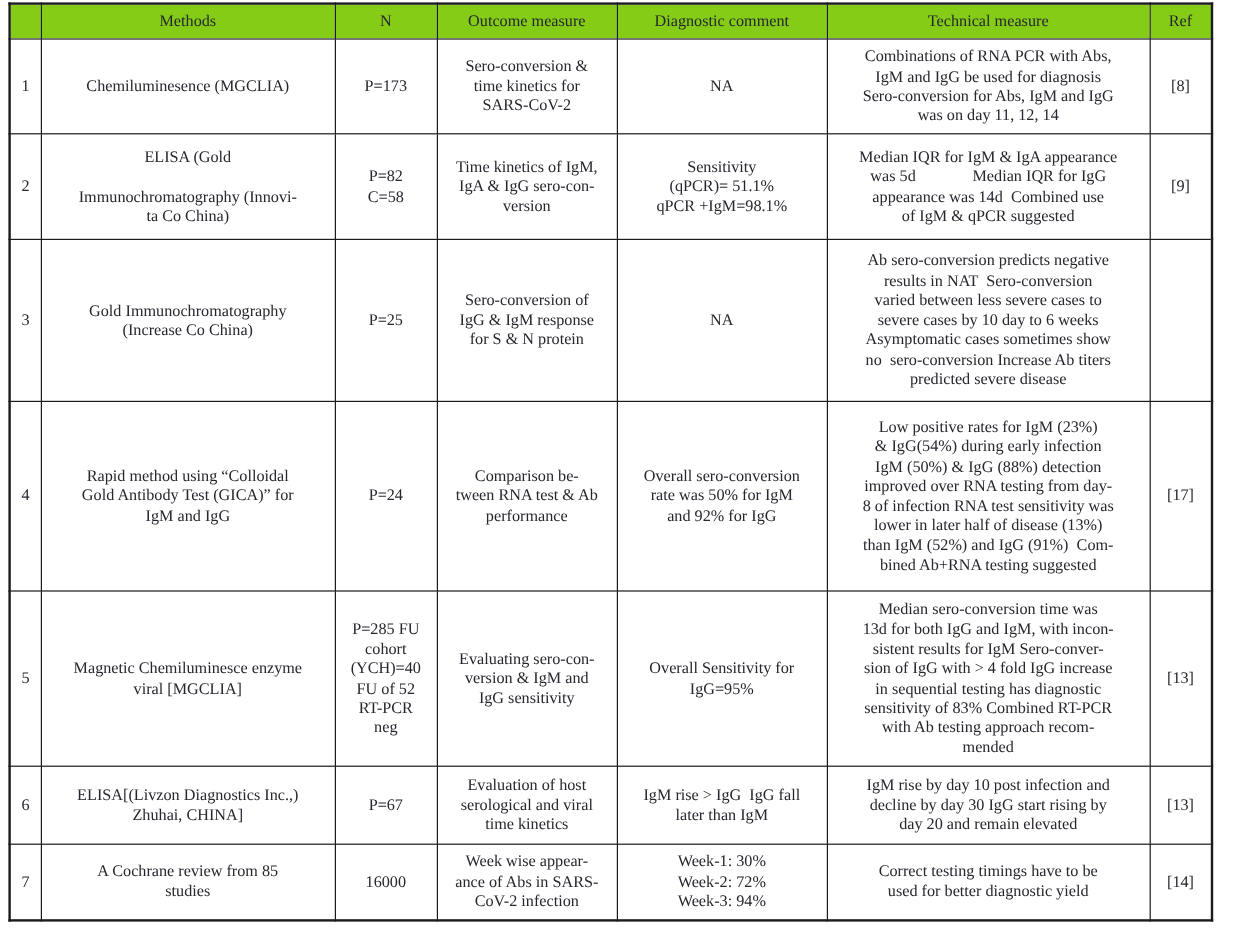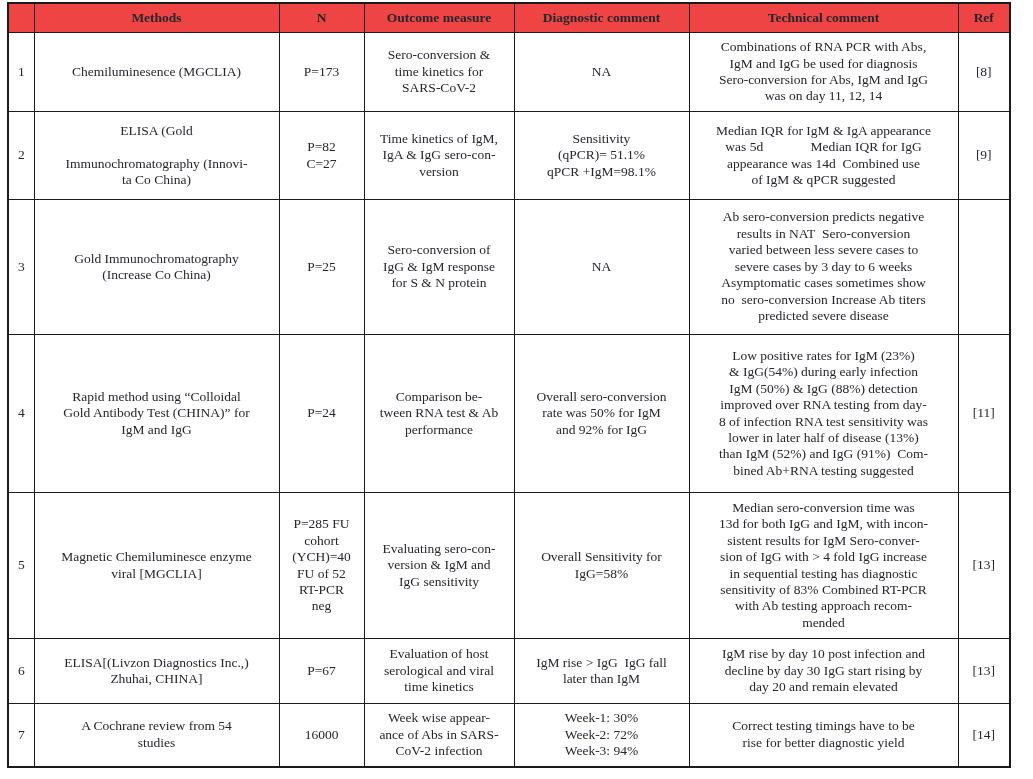--- a/index.html
+++ b/index.html
@@ -23,22 +23,22 @@
     color: #26262e;
     text-align: center;
     vertical-align: middle;
     white-space: pre-wrap;
     font-size: 13.5px;
     line-height: 1.22;
     padding: 2px 5px;
     overflow: hidden;
   }
   .review-table thead th {
-    background: #ef4444;
-    font-weight: bold;
+    background: #84cc16;
+    font-weight: normal;
     font-size: 13.5px;
     height: 24px;
   }
 </style>
 </head>
 <body>
 
 <table class="review-table">
   <colgroup>
     <col style="width:26px">
@@ -49,21 +49,21 @@
     <col style="width:269px">
     <col style="width:52px">
   </colgroup>
   <thead>
     <tr style="height:27px">
       <th></th>
       <th>Methods</th>
       <th>N</th>
       <th>Outcome measure</th>
       <th>Diagnostic comment</th>
-      <th>Technical comment</th>
+      <th>Technical measure</th>
       <th>Ref</th>
     </tr>
   </thead>
   <tbody>
     <tr style="height:79px">
       <td>1</td>
       <td>Chemiluminesence (MGCLIA)</td>
       <td>P=173</td>
       <td>Sero-conversion &amp;
 time kinetics for
@@ -75,21 +75,21 @@
 was on day 11, 12, 14</td>
       <td>[8]</td>
     </tr>
     <tr style="height:88px">
       <td>2</td>
       <td>ELISA (Gold
 
 Immunochromatography (Innovi-
 ta Co China)</td>
       <td>P=82
-C=27</td>
+C=58</td>
       <td>Time kinetics of IgM,
 IgA &amp; IgG sero-con-
 version</td>
       <td>Sensitivity
 (qPCR)= 51.1%
 qPCR +IgM=98.1%</td>
       <td>Median IQR for IgM &amp; IgA appearance
 was 5d              Median IQR for IgG
 appearance was 14d  Combined use
 of IgM &amp; qPCR suggested</td>
@@ -100,63 +100,63 @@
       <td>Gold Immunochromatography
 (Increase Co China)</td>
       <td>P=25</td>
       <td>Sero-conversion of
 IgG &amp; IgM response
 for S &amp; N protein</td>
       <td>NA</td>
       <td>Ab sero-conversion predicts negative
 results in NAT  Sero-conversion
 varied between less severe cases to
-severe cases by 3 day to 6 weeks
+severe cases by 10 day to 6 weeks
 Asymptomatic cases sometimes show
 no  sero-conversion Increase Ab titers
 predicted severe disease</td>
       <td></td>
     </tr>
     <tr style="height:158px">
       <td>4</td>
       <td>Rapid method using “Colloidal
-Gold Antibody Test (CHINA)” for
+Gold Antibody Test (GICA)” for
 IgM and IgG</td>
       <td>P=24</td>
       <td>Comparison be-
 tween RNA test &amp; Ab
 performance</td>
       <td>Overall sero-conversion
 rate was 50% for IgM
 and 92% for IgG</td>
       <td>Low positive rates for IgM (23%)
 &amp; IgG(54%) during early infection
 IgM (50%) &amp; IgG (88%) detection
 improved over RNA testing from day-
 8 of infection RNA test sensitivity was
 lower in later half of disease (13%)
 than IgM (52%) and IgG (91%)  Com-
 bined Ab+RNA testing suggested</td>
-      <td>[11]</td>
+      <td>[17]</td>
     </tr>
     <tr style="height:146px">
       <td>5</td>
       <td>Magnetic Chemiluminesce enzyme
 viral [MGCLIA]</td>
       <td>P=285 FU
 cohort
 (YCH)=40
 FU of 52
 RT-PCR
 neg</td>
       <td>Evaluating sero-con-
 version &amp; IgM and
 IgG sensitivity</td>
       <td>Overall Sensitivity for
-IgG=58%</td>
+IgG=95%</td>
       <td>Median sero-conversion time was
 13d for both IgG and IgM, with incon-
 sistent results for IgM Sero-conver-
 sion of IgG with &gt; 4 fold IgG increase
 in sequential testing has diagnostic
 sensitivity of 83% Combined RT-PCR
 with Ab testing approach recom-
 mended</td>
       <td>[13]</td>
     </tr>
@@ -170,27 +170,27 @@
 time kinetics</td>
       <td>IgM rise &gt; IgG  IgG fall
 later than IgM</td>
       <td>IgM rise by day 10 post infection and
 decline by day 30 IgG start rising by
 day 20 and remain elevated</td>
       <td>[13]</td>
     </tr>
     <tr style="height:63px">
       <td>7</td>
-      <td>A Cochrane review from 54
+      <td>A Cochrane review from 85
 studies</td>
       <td>16000</td>
       <td>Week wise appear-
 ance of Abs in SARS-
 CoV-2 infection</td>
       <td>Week-1: 30%
 Week-2: 72%
 Week-3: 94%</td>
       <td>Correct testing timings have to be
-rise for better diagnostic yield</td>
+used for better diagnostic yield</td>
       <td>[14]</td>
     </tr>
   </tbody>
 </table>
 
 </body></html>

